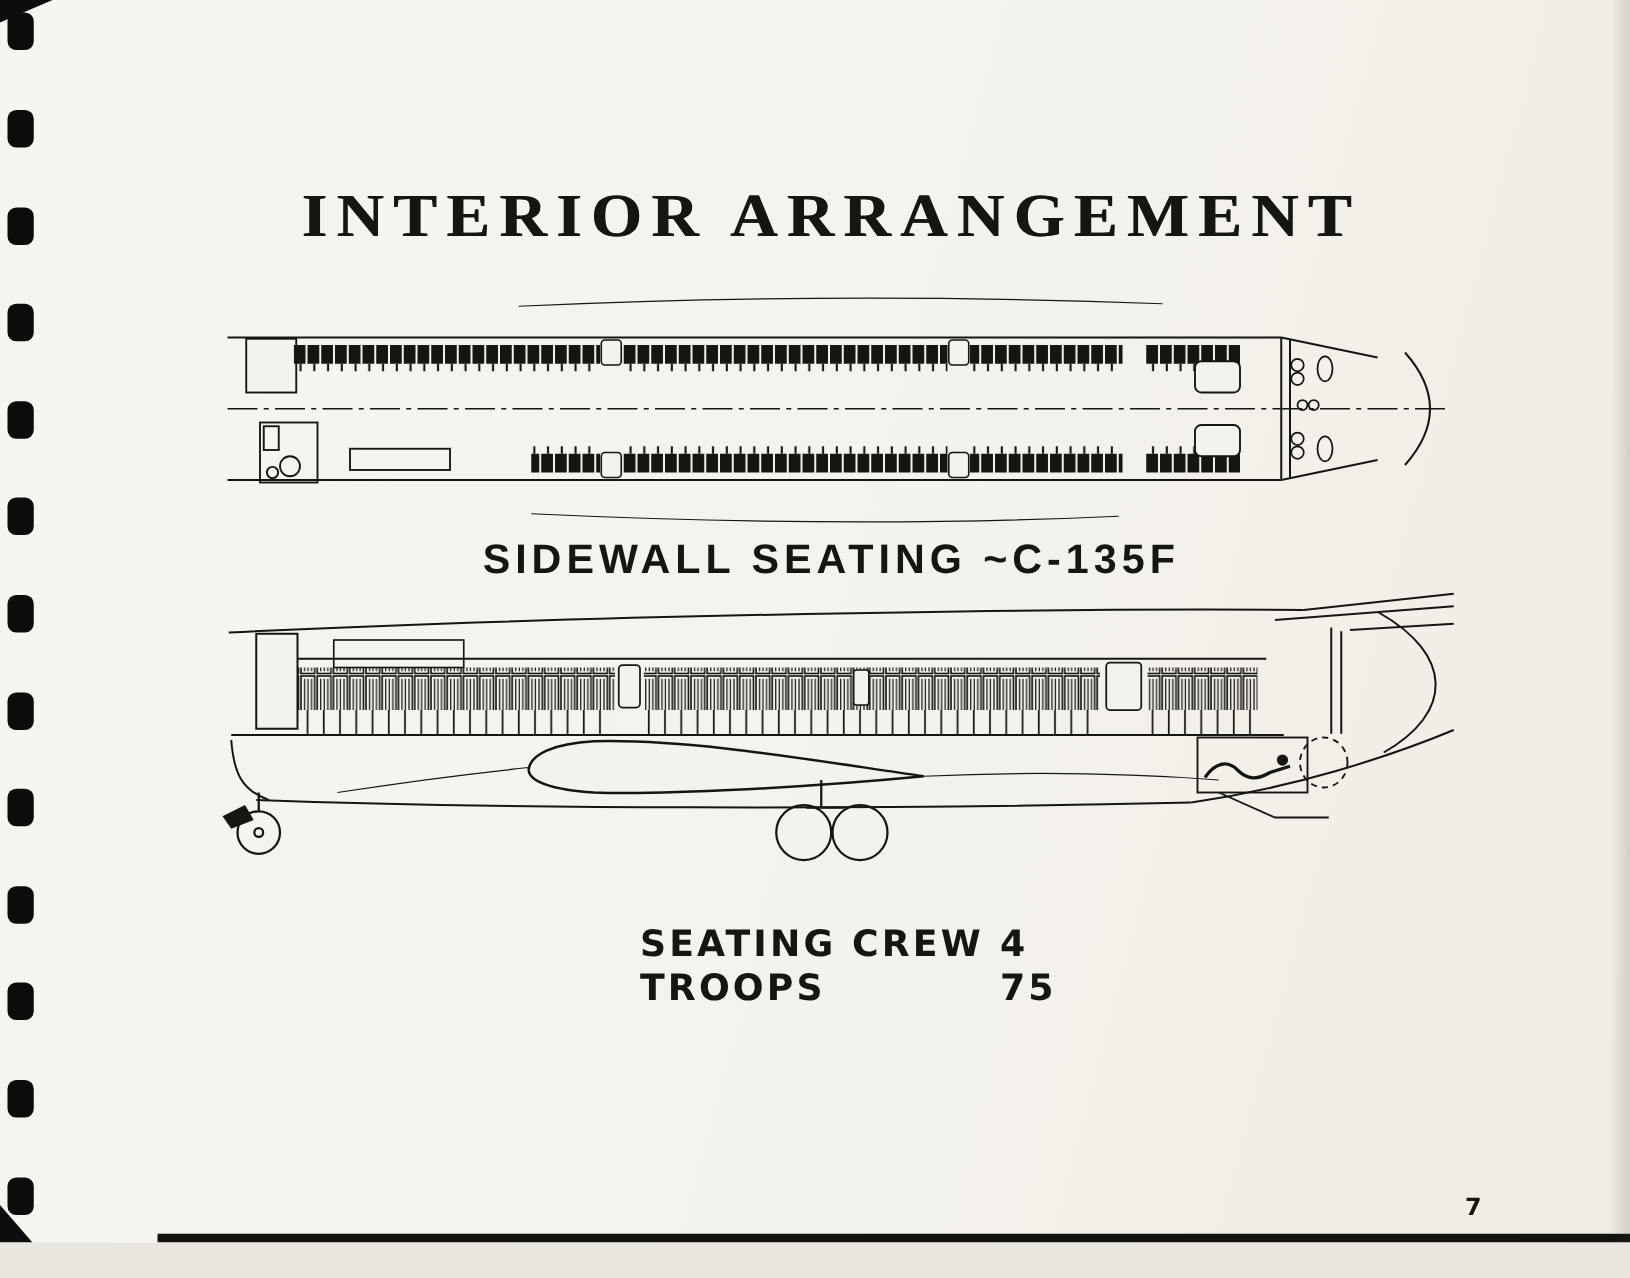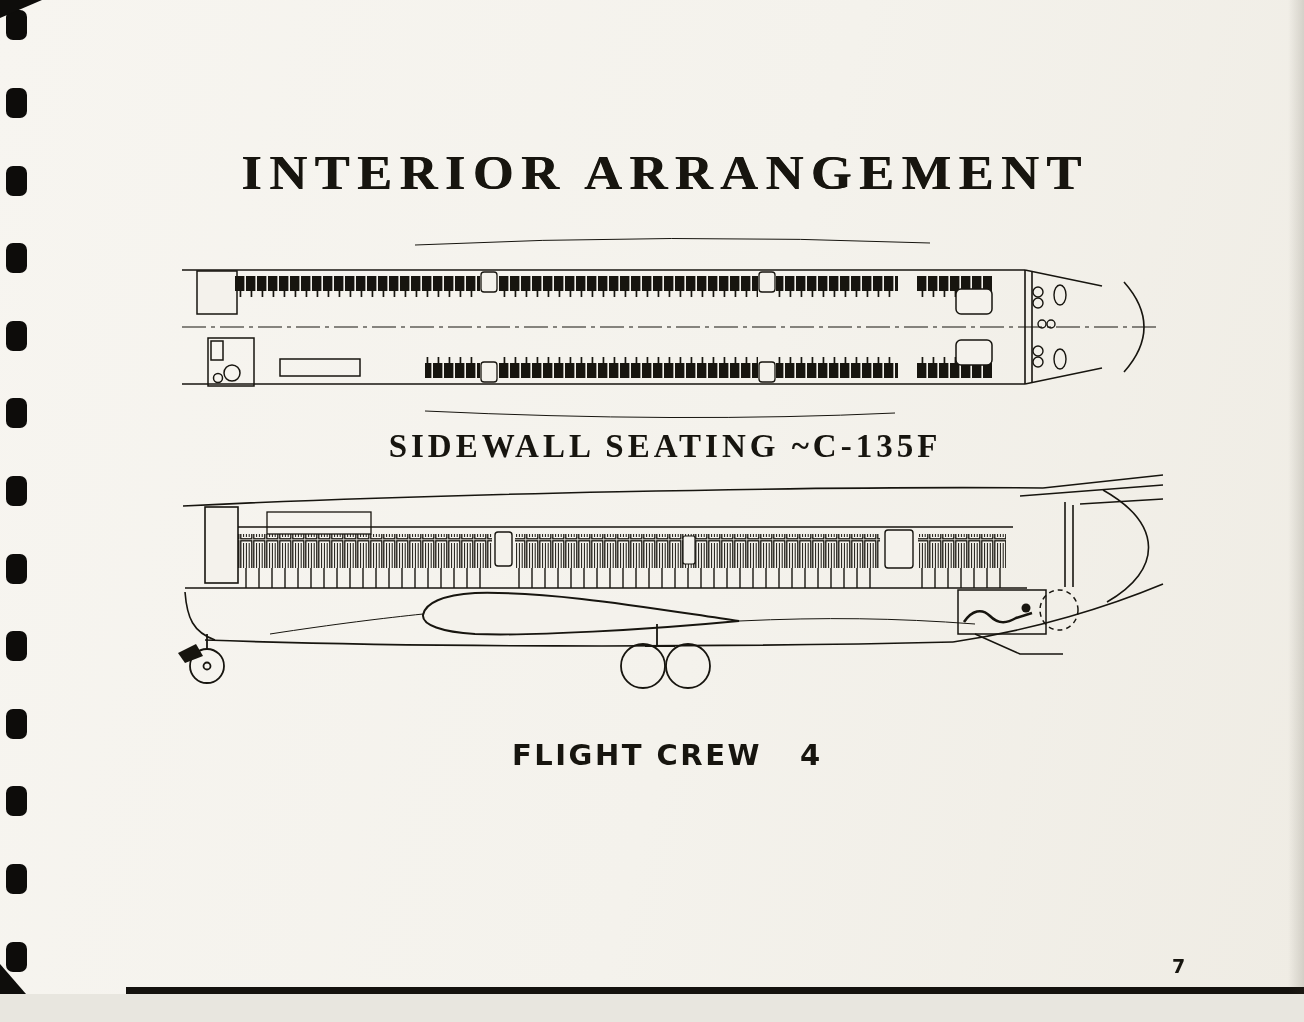--- a/index.html
+++ b/index.html
@@ -26,21 +26,21 @@
     position:absolute; left:180px; top:144px; width:970px;
     text-align:center; white-space:nowrap;
     font-family:"Liberation Serif", serif; font-weight:bold;
     font-size:49px; letter-spacing:7px;
     transform:scaleX(1.07); transform-origin:center;
     text-shadow:0.5px 0 currentColor;
   }
   .figure-top  { position:absolute; left:180px; top:232px; width:980px; height:190px; }
   .caption {
     position:absolute; left:180px; top:428px; width:970px; text-align:center;
-    font-family:Liberation Serif, serif; font-weight:bold;
+    font-family:Liberation Sans, sans-serif; font-weight:bold;
     font-size:33px; letter-spacing:4px; white-space:nowrap;
   }
   .figure-side { position:absolute; left:175px; top:472px; width:990px; height:230px; }
 
   .specs {
     position:absolute; left:512px; top:738px;
     font-family:"DejaVu Sans", sans-serif; font-weight:bold;
     font-size:29px; letter-spacing:2.5px; line-height:1.22;
   }
   .spec-row { display:flex; }
@@ -226,20 +226,24 @@
         <path d="M789,150 c8,-12 18,-14 26,-6 c8,8 16,8 26,2 l16,-5" stroke-width="2.6"></path>
         <circle cx="851" cy="136" r="4.5" fill="#17150f" stroke="none"></circle>
         <ellipse cx="884" cy="138" rx="19" ry="20" stroke-dasharray="5 4"></ellipse>
         <path d="M800,162 L845,182 H888"></path>
       </g>
     </svg>
   </figure>
 
   <div class="specs">
     <div class="spec-row">
-      <span class="spec-label">FLIGHT CREW</span>
+      <span class="spec-label">SEATING CREW</span>
       <span class="spec-value">4</span>
     </div>
+    <div class="spec-row">
+      <span class="spec-label">TROOPS</span>
+      <span class="spec-value">75</span>
+    </div>
   </div>
 
   <div class="page-number">7</div>
 
 </div>
 
 </body></html>

